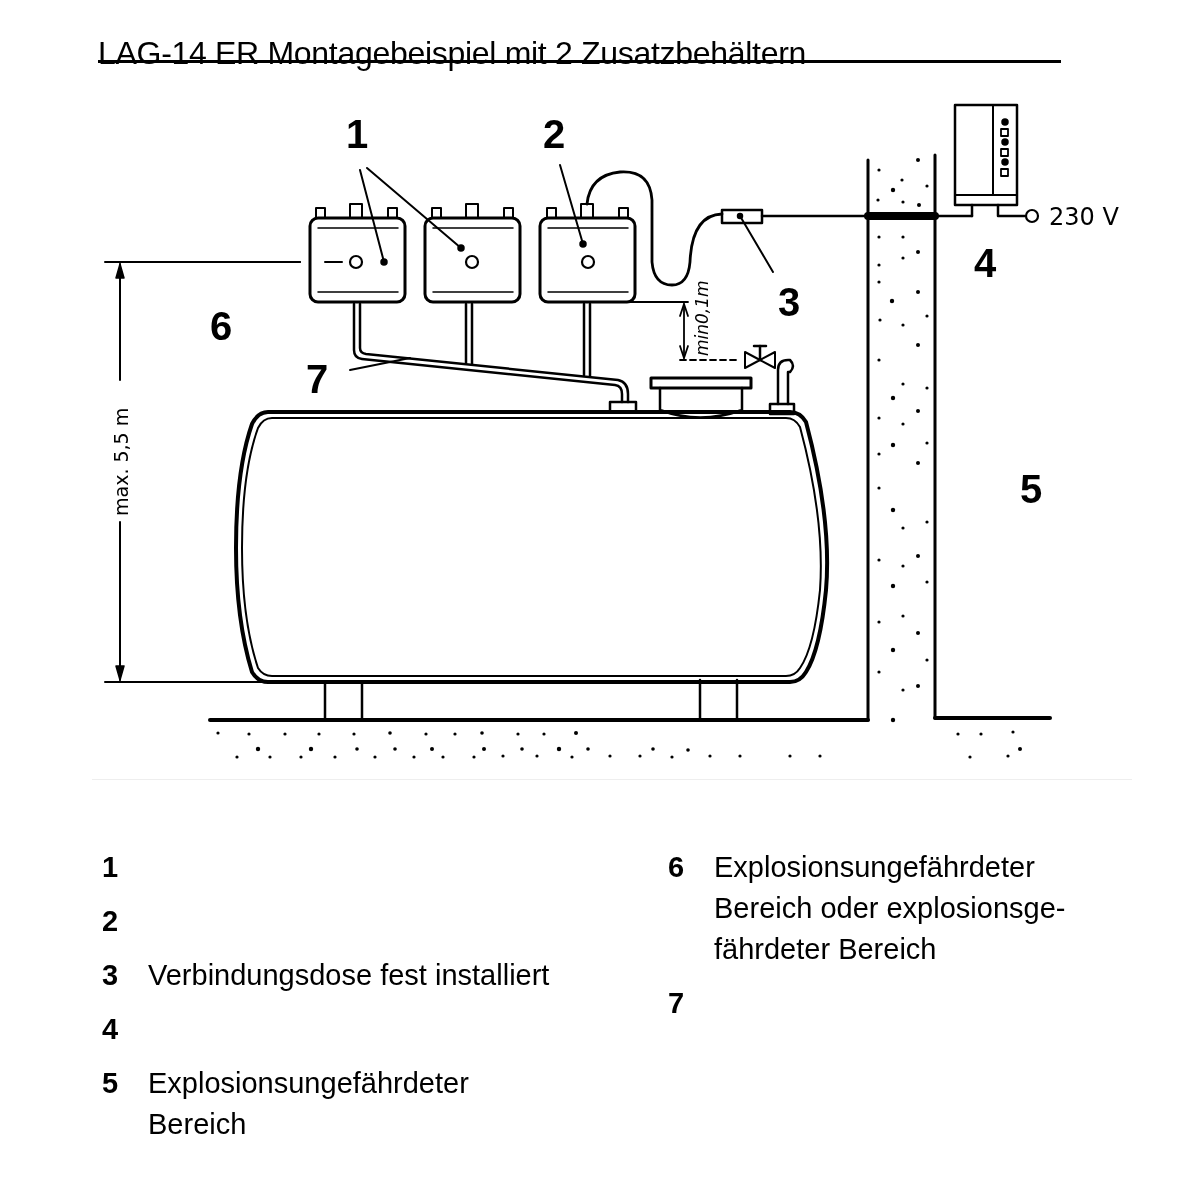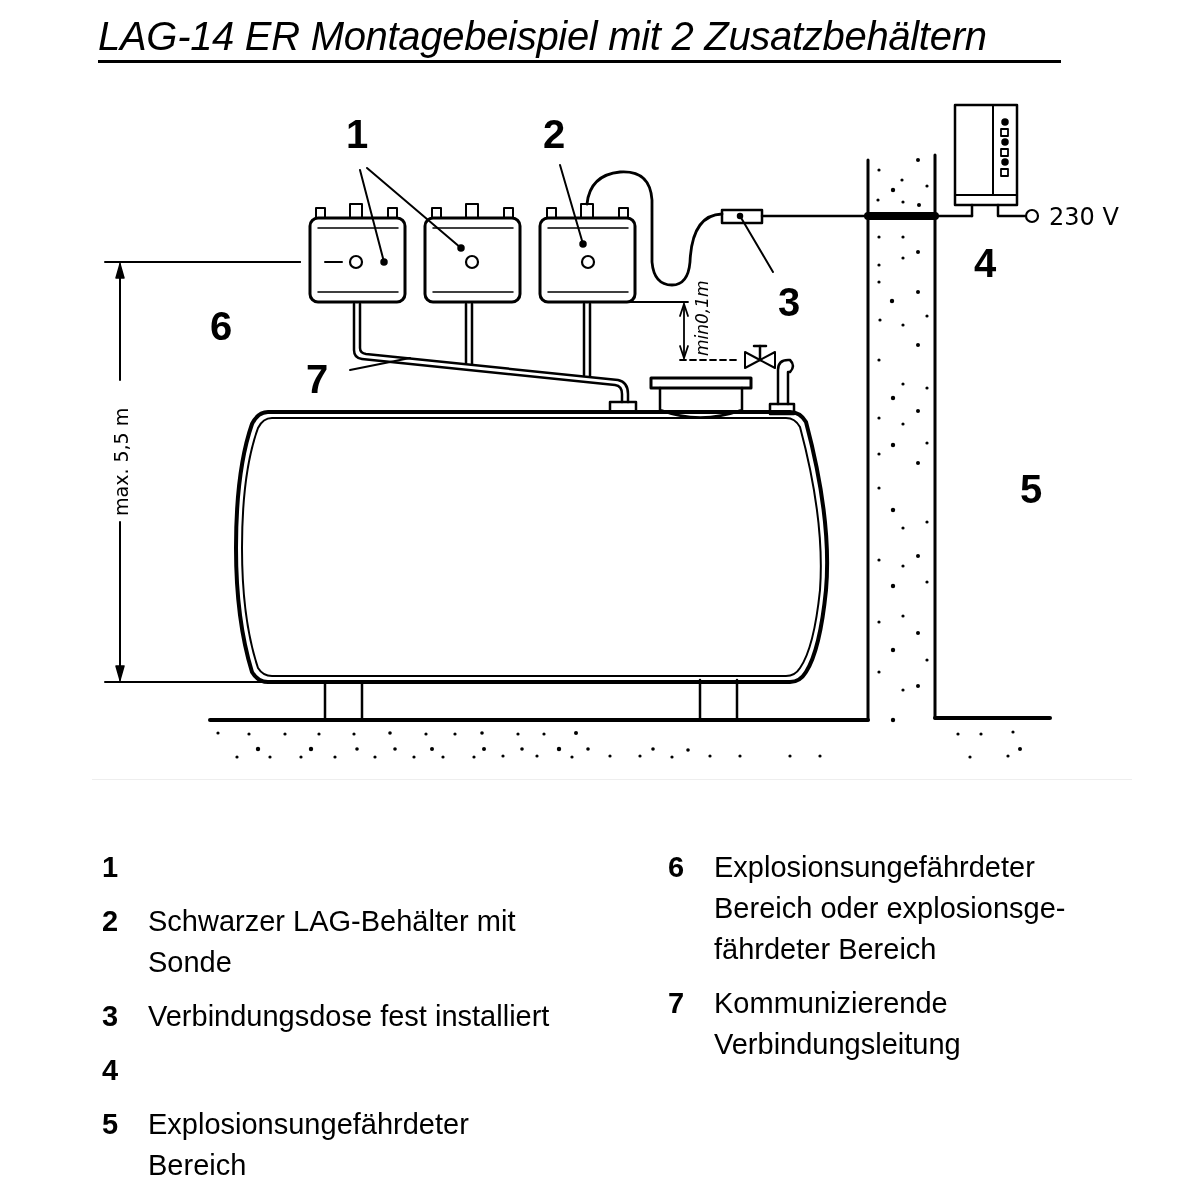--- a/index.html
+++ b/index.html
@@ -1,17 +1,17 @@
 <!DOCTYPE html>
 <html><head>
 <meta charset="utf-8">
 <style>
   html, body { margin:0; padding:0; background:#ffffff; }
   body { width:1200px; height:1200px; position:relative; overflow:hidden; font-family:"Liberation Sans", sans-serif; color:#000; }
-  .title { position:absolute; left:98px; top:14px; font-size:40px; line-height:44px; white-space:nowrap; letter-spacing:-0.3px;font-style:italic; }
+  .title { position:absolute; left:98px; top:31px; font-size:32px; line-height:44px; white-space:nowrap; letter-spacing:-0.3px; }
   .title-underline { position:absolute; left:98px; top:60px; width:963px; height:3px; background:#000; }
   svg.diagram { position:absolute; left:0; top:0; }
   .callout { font-family:"Liberation Sans", sans-serif; font-weight:bold; font-size:40px; }
   .dim { font-family:"DejaVu Sans", sans-serif; font-size:19px; }
   .sep { position:absolute; left:92px; top:779px; width:1040px; height:1px; background:#eeeeee; }
   .legend { position:absolute; font-size:29px; line-height:41px; }
   .legend-item { display:flex; margin-bottom:13px; }
   .legend-num { width:46px; font-weight:bold; flex:none; }
   .legend-text { white-space:pre-line; }
   .legend-left { left:102px; top:847px; width:540px; }
@@ -271,22 +271,20 @@
 </svg>
 
 <div class="sep"></div>
 
 <div class="legend legend-left">
   <div class="legend-item">
     <span class="legend-num">1</span>
   </div>
   <div class="legend-item">
     <span class="legend-num">2</span>
-    <span class="legend-text">Schwarzer LAG-Behälter mit
-Sonde</span>
   </div>
   <div class="legend-item">
     <span class="legend-num">3</span>
     <span class="legend-text">Verbindungsdose fest installiert</span>
   </div>
   <div class="legend-item">
     <span class="legend-num">4</span>
   </div>
   <div class="legend-item">
     <span class="legend-num">5</span>
@@ -297,16 +295,14 @@
 
 <div class="legend legend-right">
   <div class="legend-item">
     <span class="legend-num">6</span>
     <span class="legend-text">Explosionsungefährdeter
 Bereich oder explosionsge-
 fährdeter Bereich</span>
   </div>
   <div class="legend-item">
     <span class="legend-num">7</span>
-    <span class="legend-text">Kommunizierende
-Verbindungsleitung</span>
   </div>
 </div>
 
 </body></html>

